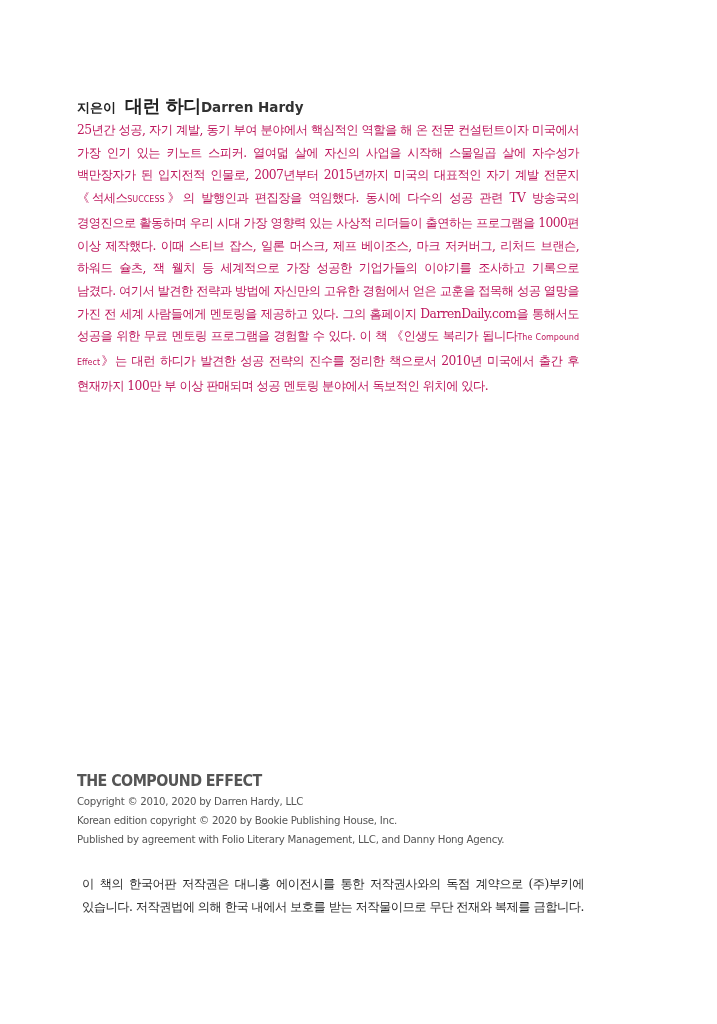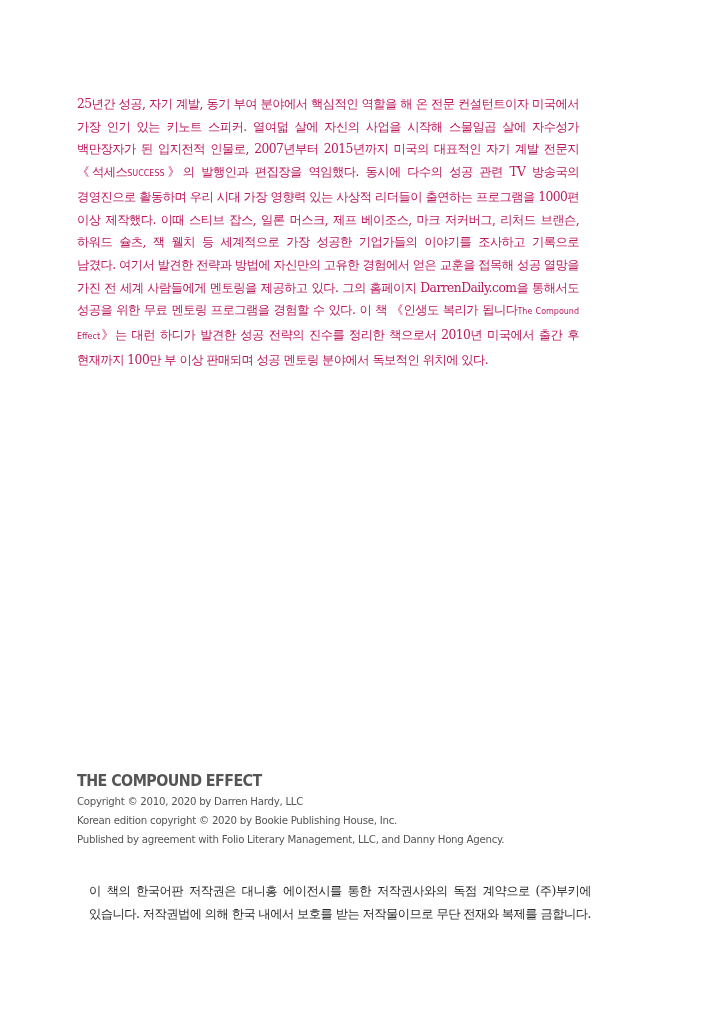--- a/index.html
+++ b/index.html
@@ -109,25 +109,29 @@
     text-align-last: left;
     word-break: keep-all;
   }
 </style>
 </head>
 <body>
 
 <div class="page">
 
   <section class="author-block">
+    <div class="author-heading">
+      <span class="author-label">지은이</span>
+      <span class="author-name-ko">대런 하디</span><span class="author-name-en">Darren Hardy</span>
+    </div>
     <p class="bio" style="margin:0;"><span>25년간 성공, 자기 계발, 동기 부여 분야에서 핵심적인 역할을 해 온 전문 컨설턴트이자 미국에서 가장 인기 있는 키노트 스피커. 열여덟 살에 자신의 사업을 시작해 스물일곱 살에 자수성가 백만장자가 된 입지전적 인물로, 2007년부터 2015년까지 미국의 대표적인 자기 계발 전문지 《석세스</span><span class="small-en">SUCCESS</span><span>》의 발행인과 편집장을 역임했다. 동시에 다수의 성공 관련 TV 방송국의 경영진으로 활동하며 우리 시대 가장 영향력 있는 사상적 리더들이 출연하는 프로그램을 1000편 이상 제작했다. 이때 스티브 잡스, 일론 머스크, 제프 베이조스, 마크 저커버그, 리처드 브랜슨, 하워드 슐츠, 잭 웰치 등 세계적으로 가장 성공한 기업가들의 이야기를 조사하고 기록으로 남겼다. 여기서 발견한 전략과 방법에 자신만의 고유한 경험에서 얻은 교훈을 접목해 성공 열망을 가진 전 세계 사람들에게 멘토링을 제공하고 있다. 그의 홈페이지 DarrenDaily.com을 통해서도 성공을 위한 무료 멘토링 프로그램을 경험할 수 있다. 이 책 《인생도 복리가 됩니다</span><span class="small-en">The Compound Effect</span><span>》는 대런 하디가 발견한 성공 전략의 진수를 정리한 책으로서 2010년 미국에서 출간 후 현재까지 100만 부 이상 판매되며 성공 멘토링 분야에서 독보적인 위치에 있다.</span></p>
   </section>
 
   <section class="copyright-block">
     <div class="book-title">THE COMPOUND EFFECT</div>
     <div class="copyright-line">Copyright © 2010, 2020 by Darren Hardy, LLC</div>
     <div class="copyright-line">Korean edition copyright © 2020 by Bookie Publishing House, Inc.</div>
     <div class="copyright-line">Published by agreement with Folio Literary Management, LLC, and Danny Hong Agency.</div>
   </section>
 
-  <p class="notice" style="margin:12px;">이 책의 한국어판 저작권은 대니홍 에이전시를 통한 저작권사와의 독점 계약으로 (주)부키에 있습니다. 저작권법에 의해 한국 내에서 보호를 받는 저작물이므로 무단 전재와 복제를 금합니다.</p>
+  <p class="notice" style="margin:5px;">이 책의 한국어판 저작권은 대니홍 에이전시를 통한 저작권사와의 독점 계약으로 (주)부키에 있습니다. 저작권법에 의해 한국 내에서 보호를 받는 저작물이므로 무단 전재와 복제를 금합니다.</p>
 
 </div>
 
 </body></html>

